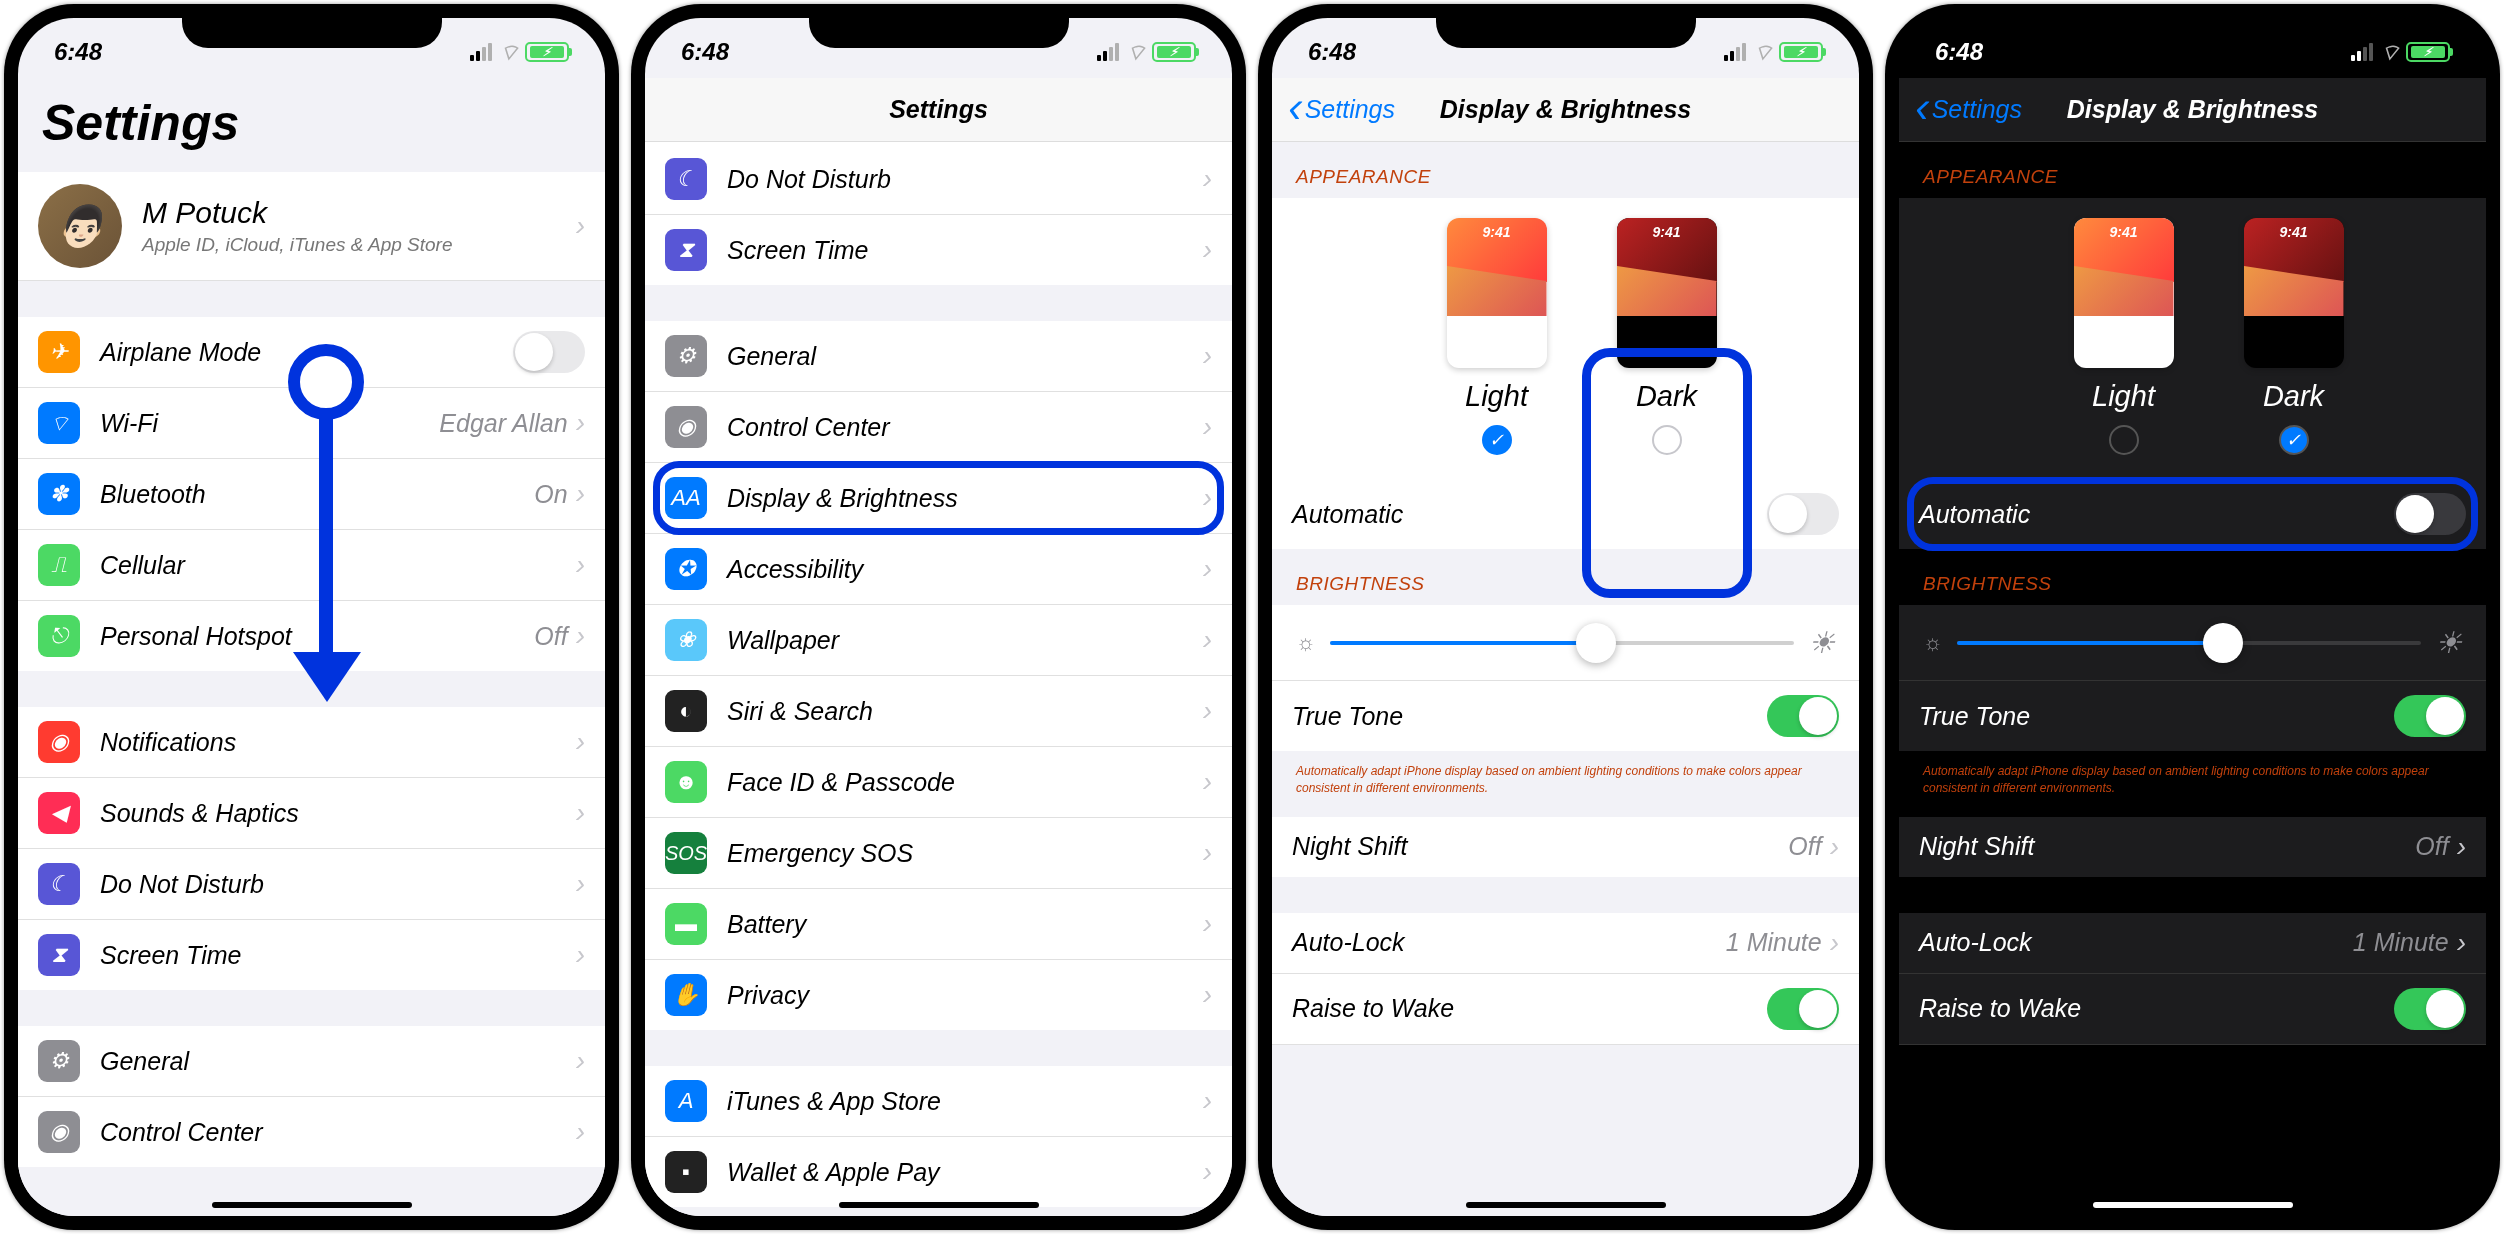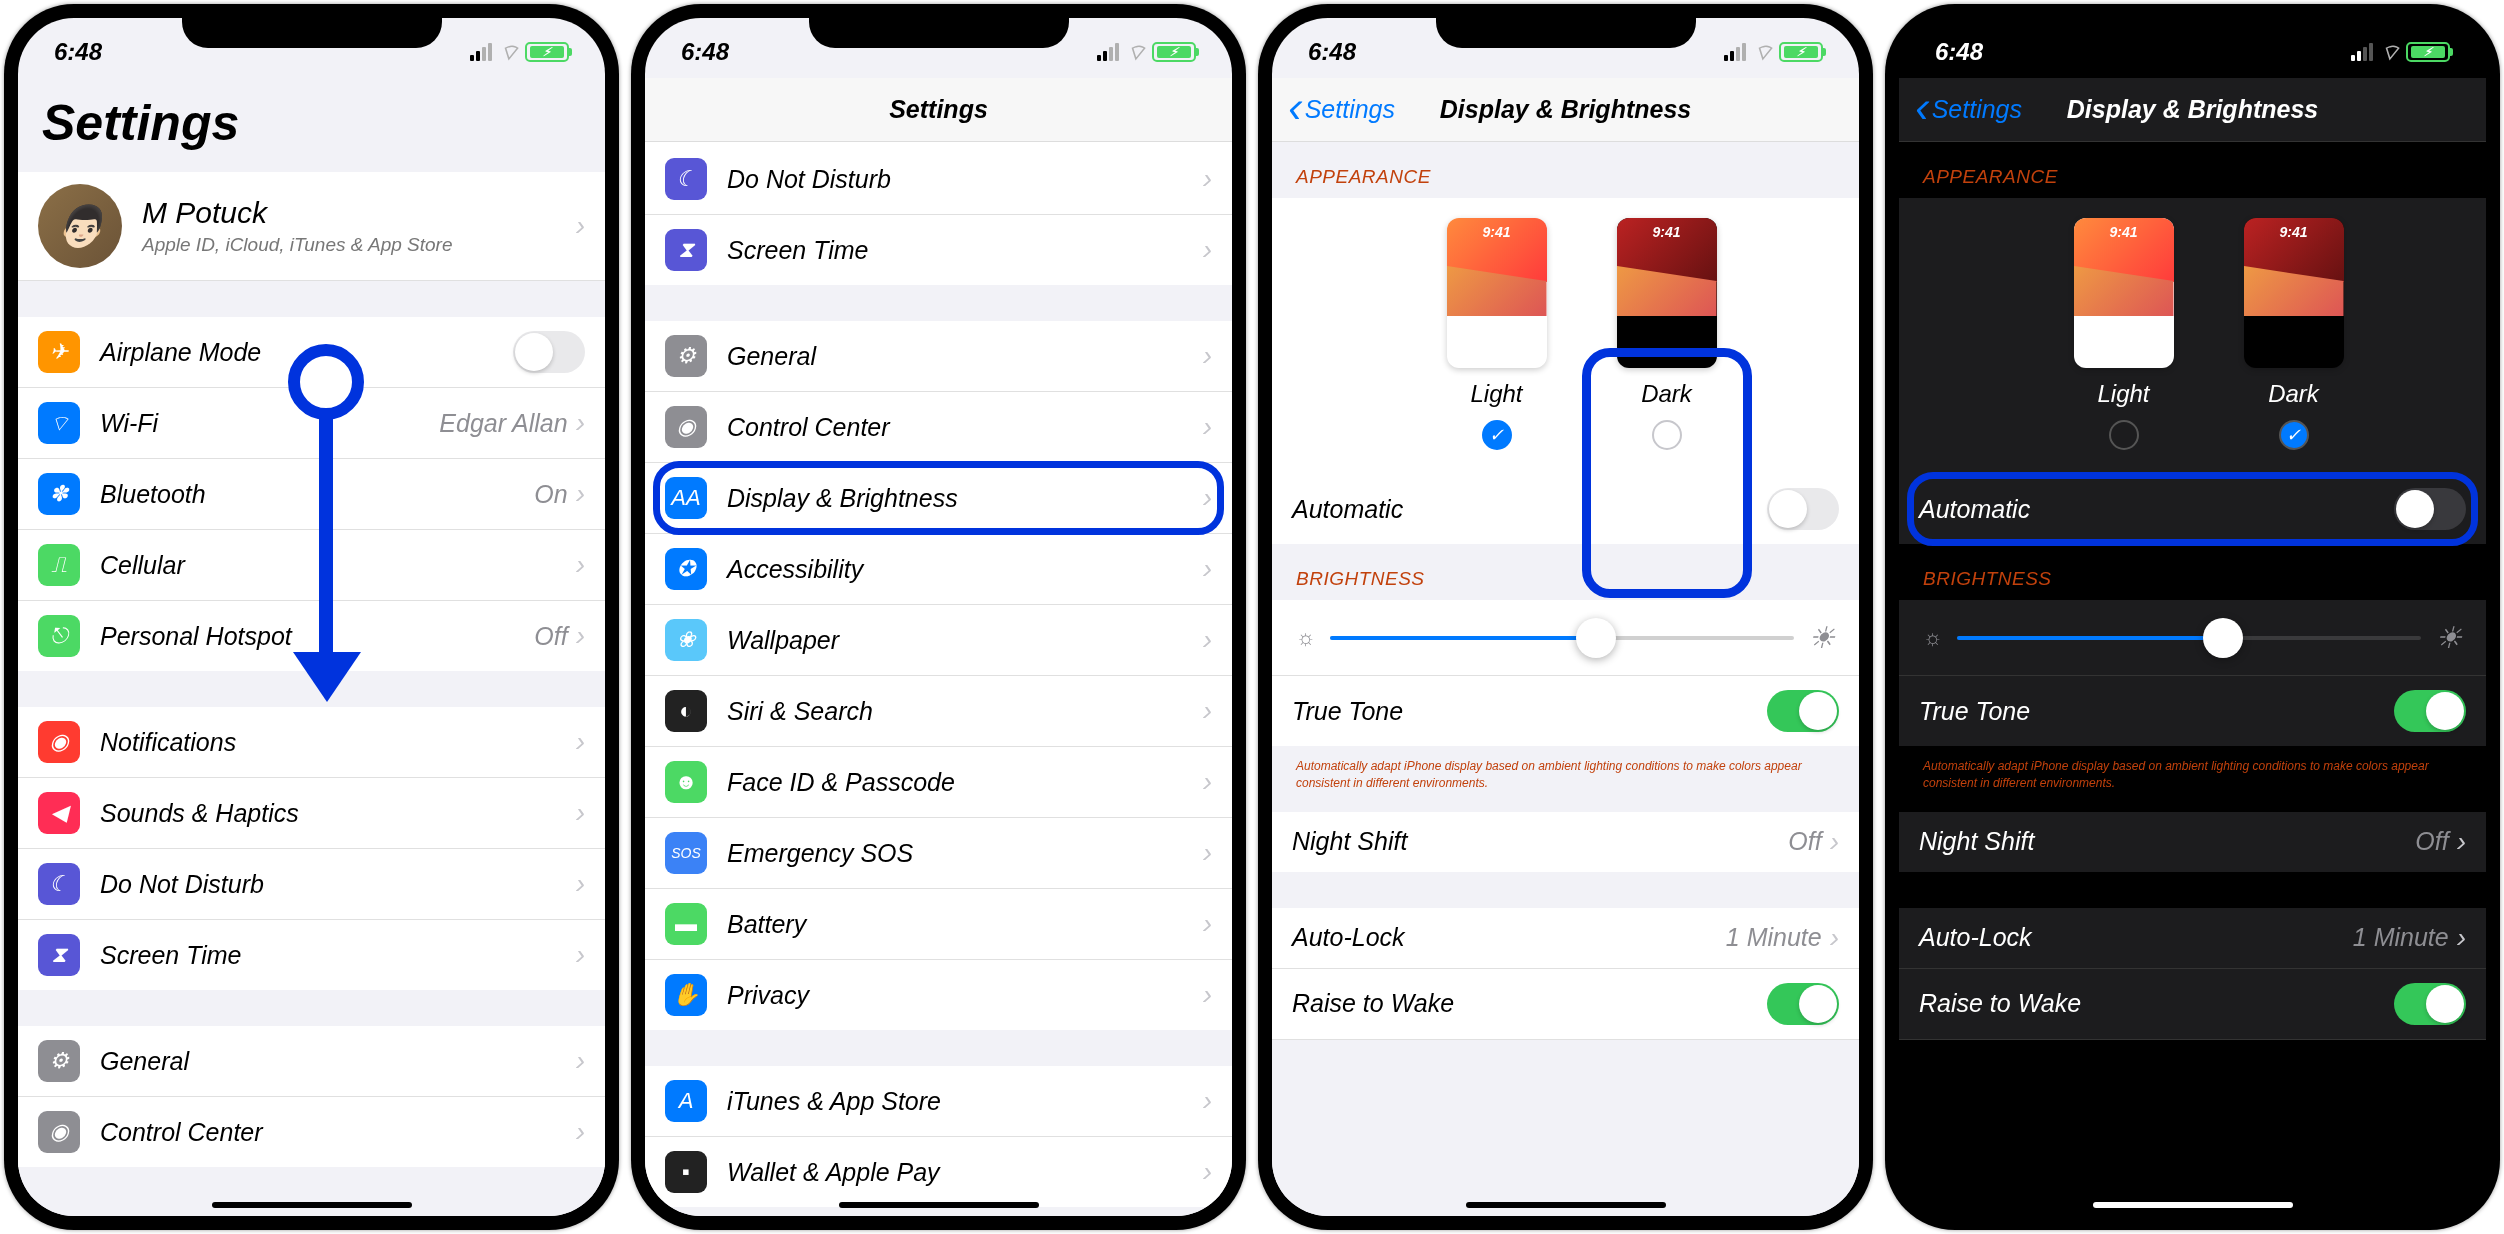--- a/index.html
+++ b/index.html
@@ -67,21 +67,21 @@
 .dark .switch.on { background: #34c759; }
 
 .appearance { display: flex; justify-content: center; gap: 70px; padding: 20px 0 24px; margin-left: 32px; }
 .app-opt { display: flex; flex-direction: column; align-items: center; gap: 12px; }
 .app-preview { width: 100px; height: 150px; border-radius: 12px; overflow: hidden; position: relative; box-shadow: 0 2px 6px rgba(0,0,0,0.2); }
 .app-preview.plight { background: #fff; }
 .app-preview.pdark { background: #000; }
 .app-preview-top { height: 64px; background: linear-gradient(135deg, #ff8a3d, #ff3b3b); display:flex;align-items:start;justify-content:center;padding-top:6px;color:#fff;font-size:14px;font-weight:600; }
 .app-preview.pdark .app-preview-top { background: linear-gradient(135deg, #b22, #611); }
 .app-preview-swoosh { height: 50px; background: linear-gradient(135deg, #e94, #d55); clip-path: polygon(0 0, 100% 30%, 100% 100%, 0 100%); margin-top: -16px; }
-.app-label { font-size: 24px; }
+.app-label { font-size: 29px; }
 .radio { width: 30px; height: 30px; border-radius: 50%; border: 2px solid #c7c7cc; }
 .radio.sel { background: #007aff; border-color: #007aff; display:flex;align-items:center;justify-content:center;color:#fff;font-size:18px; }
 .radio.sel::after { content: '✓'; }
 .dark .radio { border-color: #555; }
 .hl-row { position: relative; }
 .hl-row .hl-border { position: absolute; inset: -2px 8px; border: 7px solid #0033dd; border-radius: 26px; pointer-events: none; }
 
 .slider-row { display: flex; align-items: center; padding: 20px 24px; gap: 14px; }
 .sun { font-size: 22px; color: #8e8e93; }
 .slider-track { flex: 1; height: 4px; background: #d0d0d0; border-radius: 2px; position: relative; }
@@ -271,21 +271,21 @@
             <div class="row-icon" style="background:#222;font-size:22px">◐</div>
             <span class="row-label">Siri &amp; Search</span>
             <span class="chev">›</span>
           </div>
           <div class="row">
             <div class="row-icon" style="background:#4cd964;font-size:22px">☻</div>
             <span class="row-label">Face ID &amp; Passcode</span>
             <span class="chev">›</span>
           </div>
           <div class="row">
-            <div class="row-icon" style="background:#3b82f6;font-size:14px">SOS</div>
+            <div class="row-icon" style="background:#15803d;font-size:20px">SOS</div>
             <span class="row-label">Emergency SOS</span>
             <span class="chev">›</span>
           </div>
           <div class="row">
             <div class="row-icon" style="background:#4cd964;font-size:22px">▬</div>
             <span class="row-label">Battery</span>
             <span class="chev">›</span>
           </div>
           <div class="row last">
             <div class="row-icon" style="background:#007aff;font-size:22px">✋</div>

